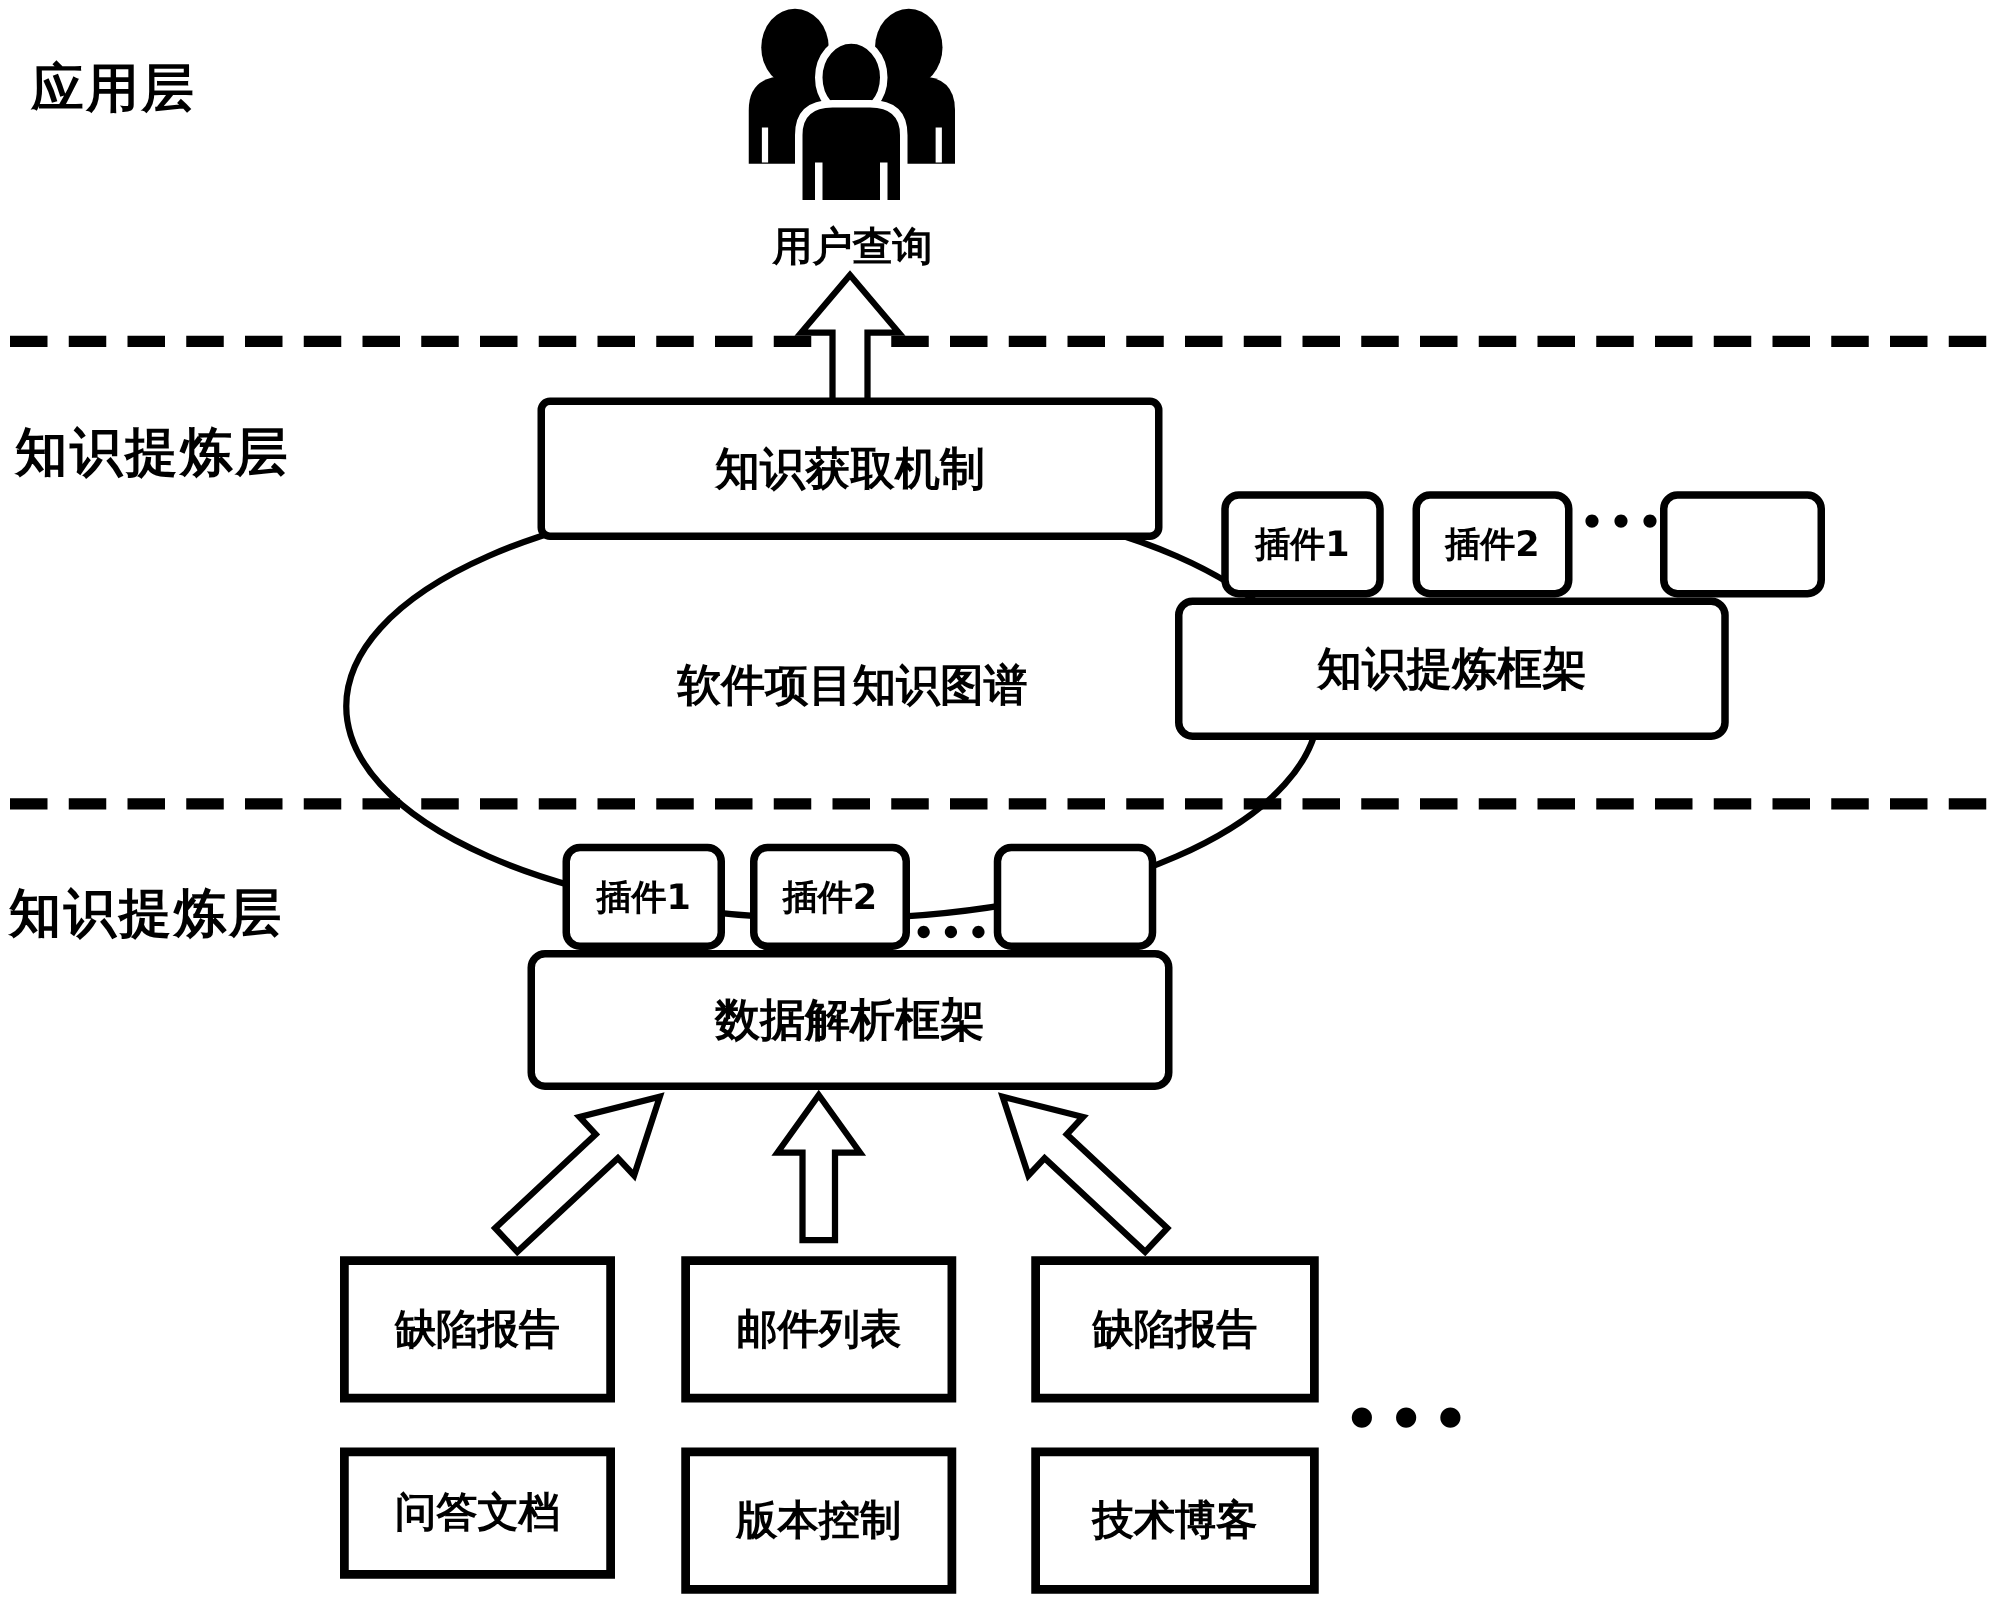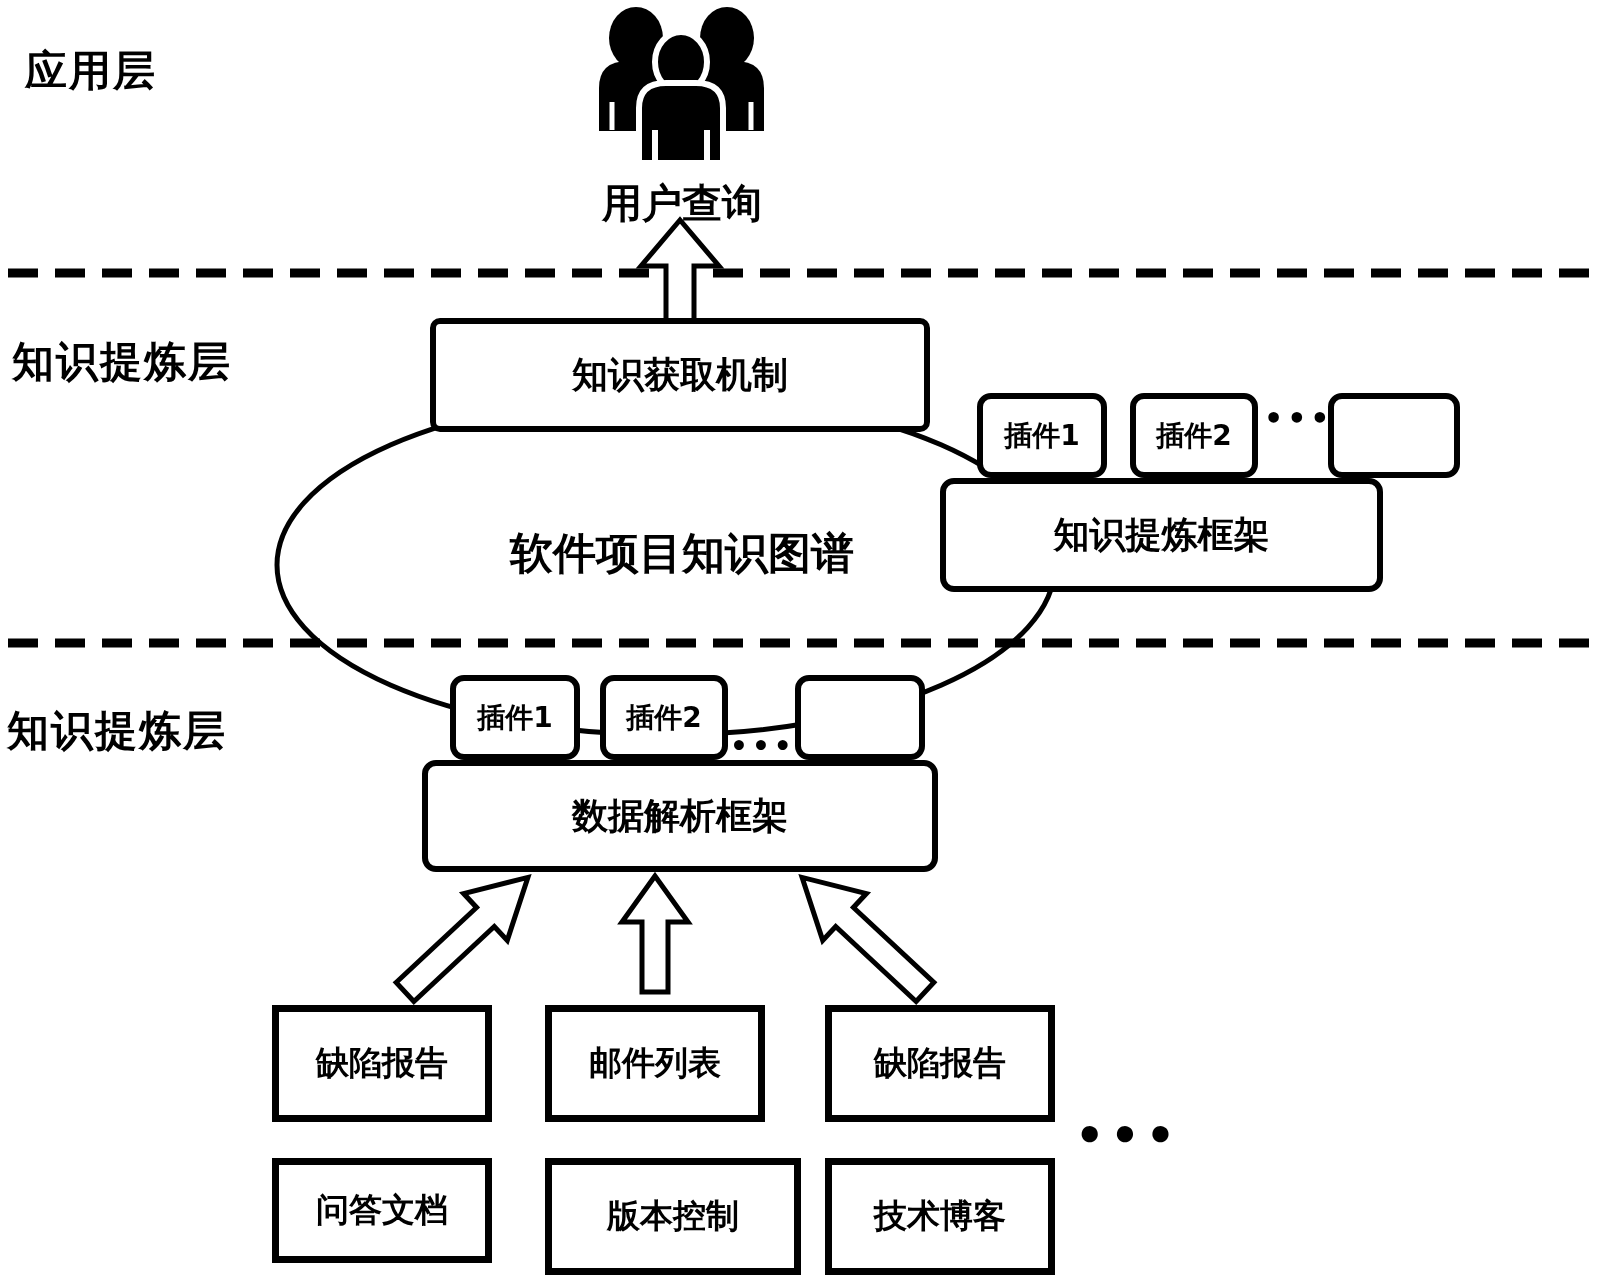--- a/index.html
+++ b/index.html
@@ -67,41 +67,41 @@
       <path d="M639,163 L639,108 Q639,83 666,83 L696,83 Q723,83 723,108 L723,163 Z" fill="#000" stroke="#fff" stroke-width="6"></path>
       <line x1="655" y1="130" x2="655" y2="161" stroke="#fff" stroke-width="6"></line>
       <line x1="707" y1="130" x2="707" y2="161" stroke="#fff" stroke-width="6"></line>
     </g>
   </svg>
 
   <div class="layer-label" style="left:25px;top:43px;">应用层</div>
   <div class="layer-label" style="left:12px;top:334px;">知识提炼层</div>
   <div class="layer-label" style="left:7px;top:703px;">知识提炼层</div>
 
-  <div class="free-text" style="left:542px;top:176px;width:280px;font-size:40px;">用户查询</div>
+  <div class="free-text" style="left:542px;top:176px;width:280px;font-size:32px;">用户查询</div>
 
   <div class="box acq" style="left:430px;top:318px;width:500px;height:114px;">知识获取机制</div>
 
-  <div class="free-text" style="left:432px;top:525px;width:500px;font-size:43px;">软件项目知识图谱</div>
+  <div class="free-text" style="left:432px;top:525px;width:500px;font-size:35px;">软件项目知识图谱</div>
 
   <div class="box framework" style="left:940px;top:478px;width:443px;height:114px;">知识提炼框架</div>
   <div class="box plugin rounded" style="left:977px;top:393px;width:130px;height:85px;">插件1</div>
   <div class="box plugin rounded" style="left:1130px;top:393px;width:128px;height:85px;">插件2</div>
   <div class="dots" style="left:1264px;top:404px;width:64px;font-size:30px;">•••</div>
   <div class="box plugin rounded" style="left:1328px;top:393px;width:132px;height:85px;"></div>
 
   <div class="box framework" style="left:422px;top:760px;width:516px;height:112px;">数据解析框架</div>
   <div class="box plugin rounded" style="left:450px;top:675px;width:130px;height:85px;">插件1</div>
   <div class="box plugin rounded" style="left:600px;top:675px;width:128px;height:85px;">插件2</div>
   <div class="dots" style="left:730px;top:733px;width:62px;font-size:28px;z-index:2;">•••</div>
   <div class="box plugin rounded" style="left:795px;top:675px;width:130px;height:85px;"></div>
 
   <div class="box source" style="left:272px;top:1005px;width:220px;height:117px;">缺陷报告</div>
   <div class="box source" style="left:545px;top:1005px;width:220px;height:117px;">邮件列表</div>
   <div class="box source" style="left:825px;top:1005px;width:230px;height:117px;">缺陷报告</div>
 
   <div class="box source" style="left:272px;top:1158px;width:220px;height:105px;">问答文档</div>
-  <div class="box source" style="left:545px;top:1158px;width:256px;height:117px;">版本控制</div>
+  <div class="box source" style="left:545px;top:1158px;width:220px;height:117px;">版本控制</div>
   <div class="box source" style="left:825px;top:1158px;width:230px;height:117px;">技术博客</div>
 
   <div class="dots" style="left:1073px;top:1112px;width:110px;font-size:46px;letter-spacing:6px;">•••</div>
 
 </div>
 
 </body></html>

